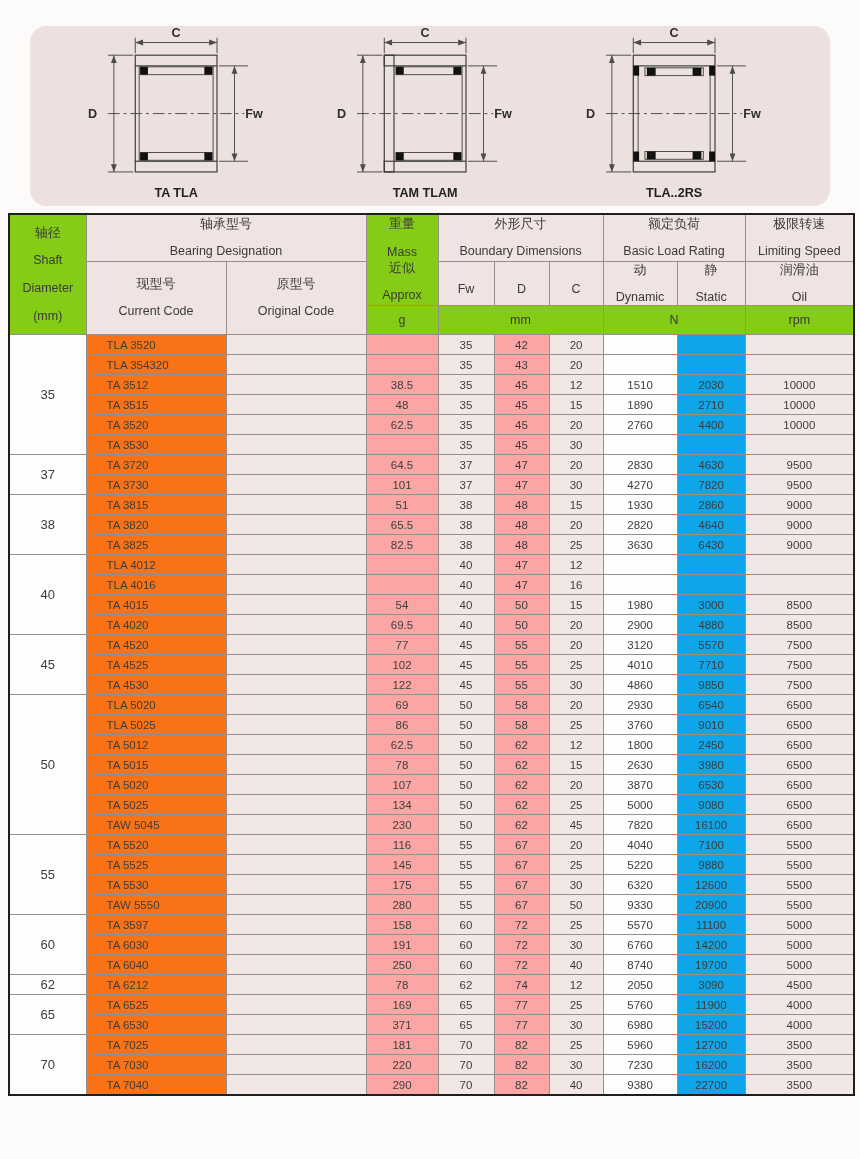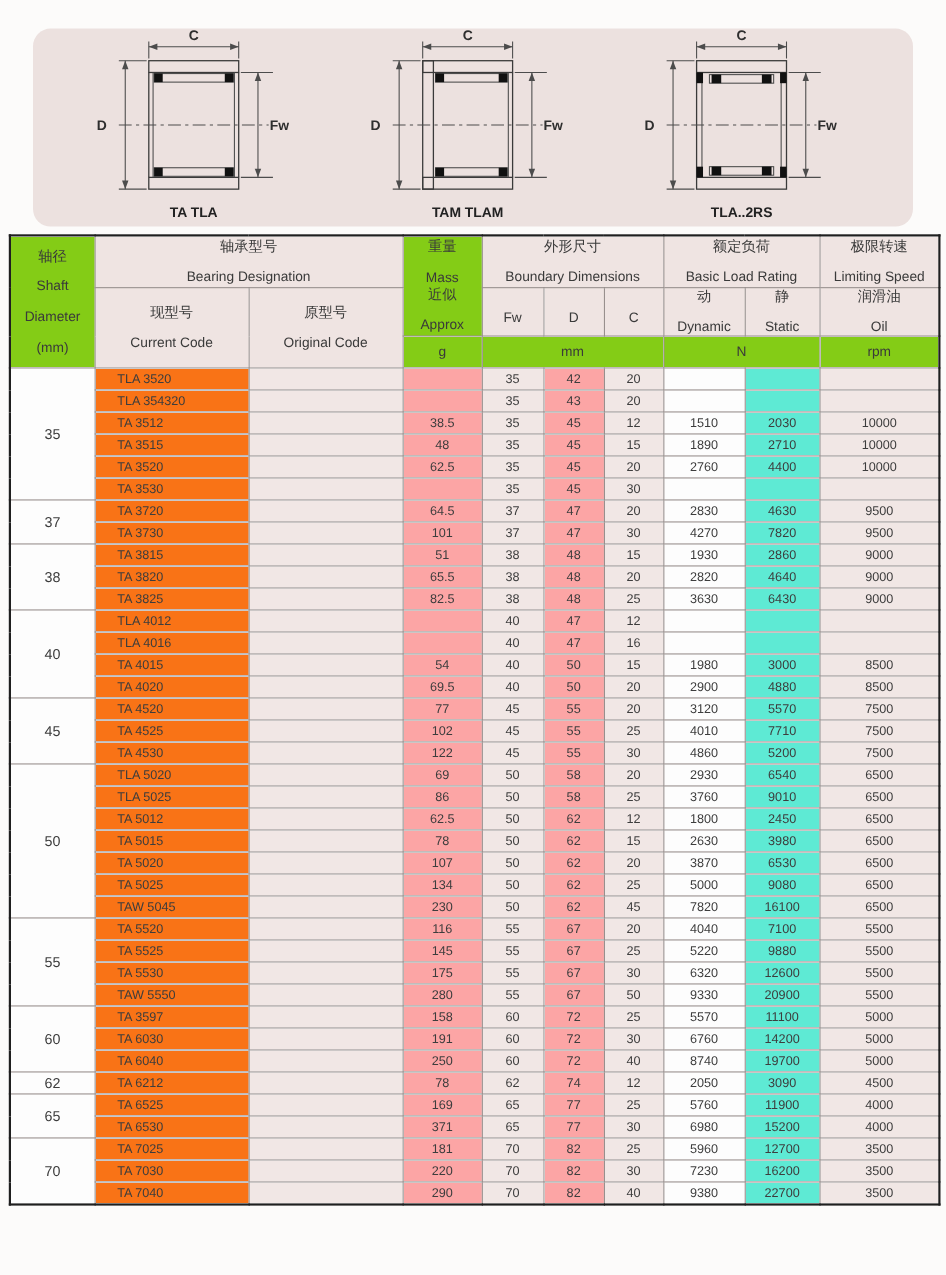--- a/index.html
+++ b/index.html
@@ -48,21 +48,21 @@
   .c-white { background:#84cc16; }
   tbody td { height:20px; font-size:11.5px; color:#3d3d3d; }
   tbody td.col-shaft { background:#fdfdfd; font-size:13px; }
   tbody td.col-code { background:#f97316; text-align:left; padding-left:20px; }
   tbody td.col-orig { background:#f1e7e5; }
   tbody td.col-mass { background:#fca5a5; }
   tbody td.col-fw   { background:#f1e7e5; }
   tbody td.col-d    { background:#fca5a5; }
   tbody td.col-c    { background:#f1e7e5; }
   tbody td.col-dyn  { background:#fdfdfd; }
-  tbody td.col-stat { background:#5eead4; }
+  tbody td.col-stat { background:#0ea5e9; }
   tbody td.col-oil  { background:#f1e7e5; }
   tbody tr.group-start td { border-top:1px solid #5d5855; }
 </style>
 </head>
 <body>
 
 <div class="diagram-panel">
 
   <svg width="210" height="180" viewBox="0 0 210 185">
     <defs>
@@ -477,21 +477,21 @@
           <td class="col-oil">7500</td>
         </tr>
         <tr>
           <td class="col-code">TA 4530</td>
           <td class="col-orig"></td>
           <td class="col-mass">122</td>
           <td class="col-fw">45</td>
           <td class="col-d">55</td>
           <td class="col-c">30</td>
           <td class="col-dyn">4860</td>
-          <td class="col-stat">5200</td>
+          <td class="col-stat">9850</td>
           <td class="col-oil">7500</td>
         </tr>
         <tr class="group-start">
           <td rowspan="7" class="col-shaft">50</td>
           <td class="col-code">TLA 5020</td>
           <td class="col-orig"></td>
           <td class="col-mass">69</td>
           <td class="col-fw">50</td>
           <td class="col-d">58</td>
           <td class="col-c">20</td>

